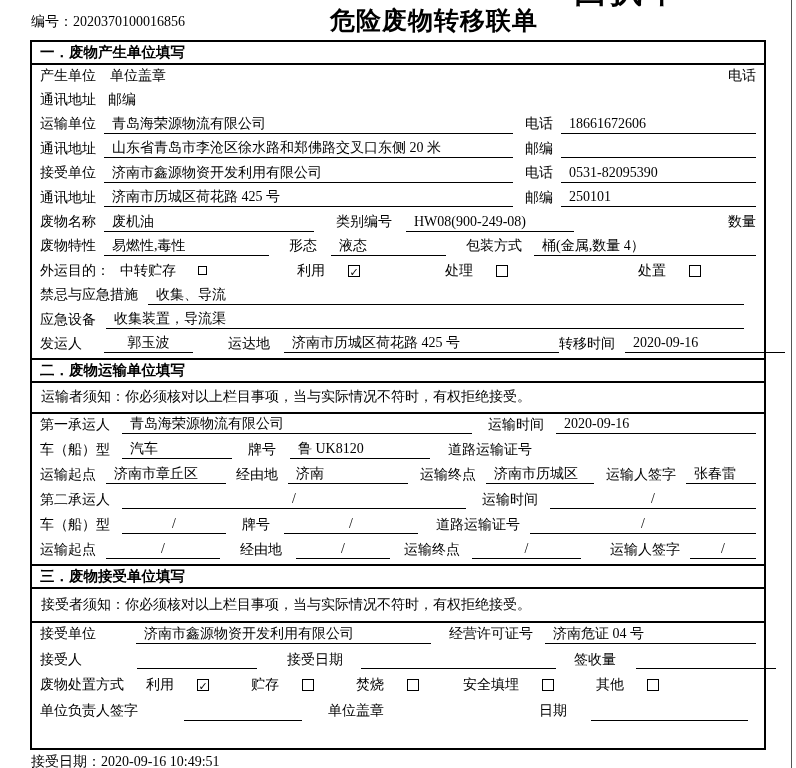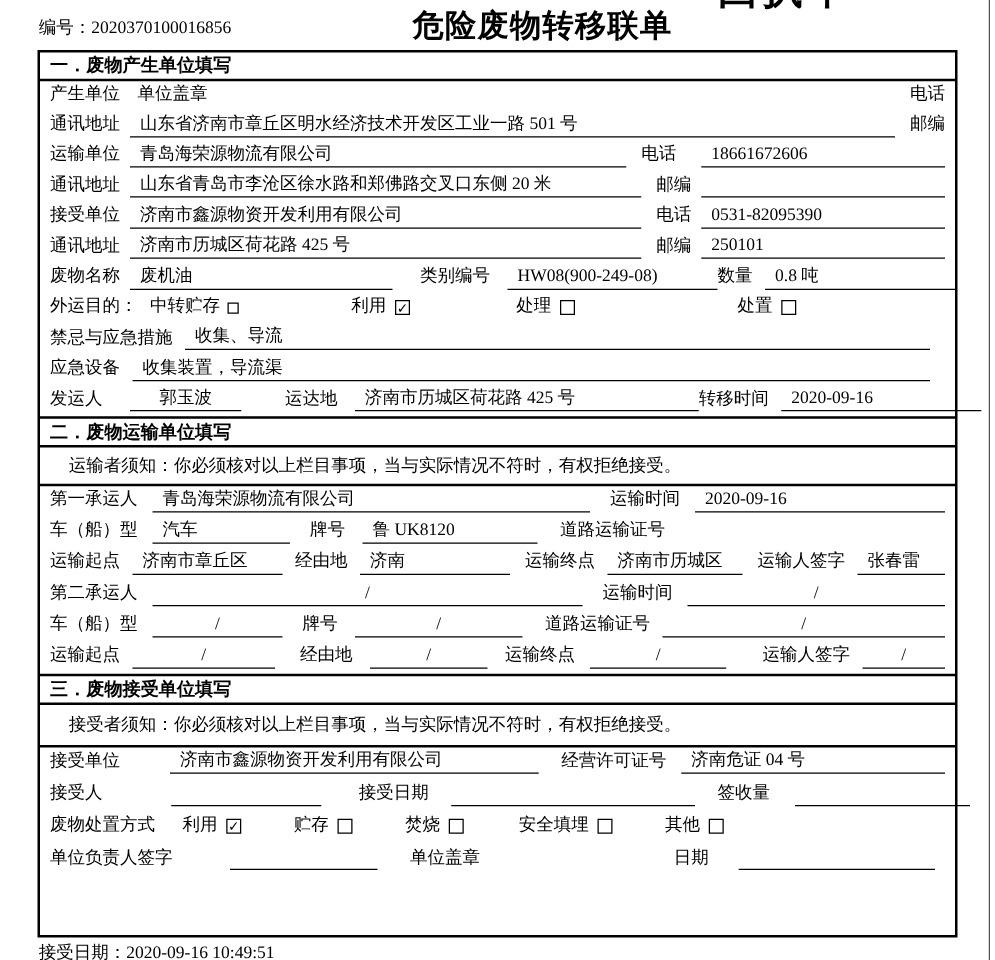--- a/index.html
+++ b/index.html
@@ -23,37 +23,37 @@
     font-size:14.5px;font-weight:bold;border-bottom:2px solid #000;box-sizing:border-box;
   }
   .sec-header.mid{border-top:2px solid #000;height:25px;}
   .row{
     display:flex;align-items:center;height:24.4px;padding:0 8px 3px 8px;
     box-sizing:border-box;font-size:14px;
   }
   .row2{height:25px;}
   .row3{height:25.7px;}
   .notice-row{
-    display:flex;align-items:center;padding:0 23px;font-size:14px;
+    display:flex;align-items:center;padding:0 9px;font-size:14px;
     border-bottom:2px solid #000;box-sizing:border-box;
   }
   .lbl{white-space:nowrap;height:18px;line-height:18px;flex:none;}
   .ul{
     border-bottom:1px solid #000;height:18px;line-height:18px;
     padding:0 2px 0 8px;white-space:nowrap;overflow:hidden;box-sizing:content-box;flex:none;
   }
   .ul.grow{flex:1 1 auto;}
   .ul.center{text-align:center;padding:0 2px;}
   .cb{
     display:inline-block;width:12px;height:12px;border:1px solid #000;
     font-size:11px;line-height:12px;text-align:center;vertical-align:-1px;
     margin-left:7px;flex:none;box-sizing:border-box;
   }
   .cb.small{width:9px;height:9px;margin-left:6px;vertical-align:0;}
-  .opt{white-space:nowrap;height:18px;line-height:18px;display:flex;align-items:center;flex:none;}
+  .opt{white-space:nowrap;height:18px;line-height:18px;display:flex;align-items:center;flex:none;gap:16px;}
   .footer-print{position:absolute;left:31px;top:753px;font-size:14px;white-space:nowrap;}
 </style>
 </head>
 <body>
 
 <div>
 
   <div class="doc-number"><span>编号：</span><span>2020370100016856</span></div>
 
   <div class="doc-title">危险废物转移联单</div>
@@ -69,29 +69,28 @@
     <div class="sec-header">一．废物产生单位填写</div>
 
     <div class="row">
       <span class="lbl">产生单位</span>
       <span class="lbl" style="margin-left:14px">单位盖章</span>
       <span class="lbl" style="margin-left:auto">电话</span>
     </div>
 
     <div class="row">
       <span class="lbl">通讯地址</span>
-      <span class="ul grow" style="margin-left:8px">山东省济南市章丘区明水经济技术开发区工业一路 501 号</span>
       <span class="lbl" style="margin-left:12px">邮编</span>
     </div>
 
     <div class="row">
       <span class="lbl">运输单位</span>
       <span class="ul grow" style="margin-left:8px">青岛海荣源物流有限公司</span>
       <span class="lbl" style="margin-left:12px">电话</span>
-      <span class="ul" style="width:185px;margin-left:20px">18661672606</span>
+      <span class="ul" style="width:185px;margin-left:8px">18661672606</span>
     </div>
 
     <div class="row">
       <span class="lbl">通讯地址</span>
       <span class="ul grow" style="margin-left:8px">山东省青岛市李沧区徐水路和郑佛路交叉口东侧 20 米</span>
       <span class="lbl" style="margin-left:12px">邮编</span>
       <span class="ul" style="width:185px;margin-left:8px"></span>
     </div>
 
     <div class="row">
@@ -107,23 +106,30 @@
       <span class="lbl" style="margin-left:12px">邮编</span>
       <span class="ul" style="width:185px;margin-left:8px">250101</span>
     </div>
 
     <div class="row">
       <span class="lbl">废物名称</span>
       <span class="ul" style="width:200px;margin-left:8px">废机油</span>
       <span class="lbl" style="margin-left:22px">类别编号</span>
       <span class="ul" style="width:158px;margin-left:14px">HW08(900-249-08)</span>
       <span class="lbl" style="margin-left:auto">数量</span>
-      <span class="ul" style="width:142px;margin-left:10px">0.8 吨</span>
-    </div>
-
+    </div>
+
+    <div class="row">
+      <span class="lbl">废物特性</span>
+      <span class="ul" style="width:155px;margin-left:8px">易燃性,毒性</span>
+      <span class="lbl" style="margin-left:20px">形态</span>
+      <span class="ul" style="width:105px;margin-left:14px">液态</span>
+      <span class="lbl" style="margin-left:20px">包装方式</span>
+      <span class="ul grow" style="margin-left:12px">桶(金属,数量 4）</span>
+    </div>
 
     <div class="row">
       <span class="lbl">外运目的：</span>
       <span class="opt" style="margin-left:10px">
         <span>中转贮存</span>
         <span class="cb small"></span>
       </span>
       <span class="opt" style="margin-left:90px">
         <span>利用</span>
         <span class="cb checked">✓</span>

